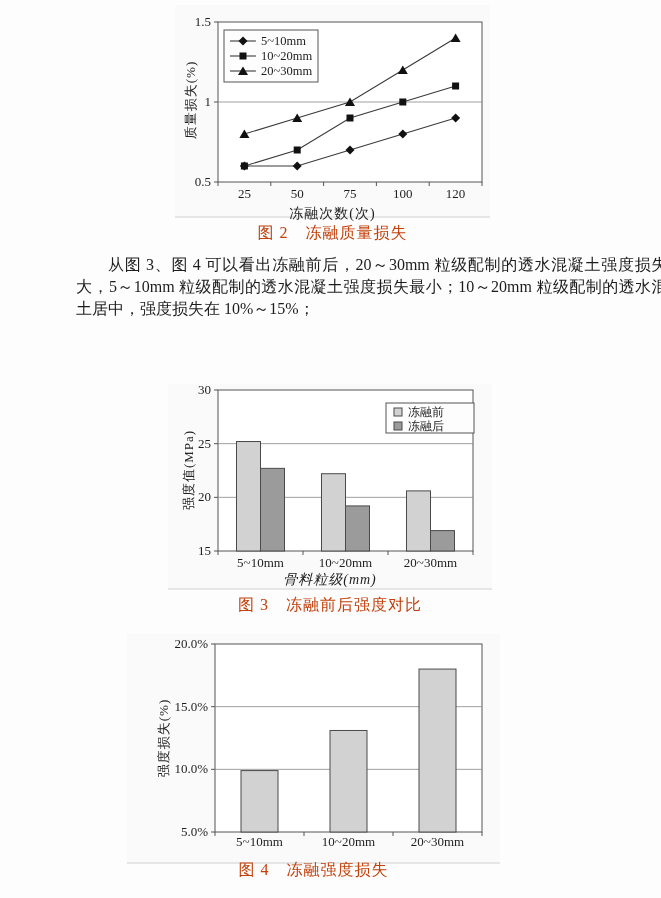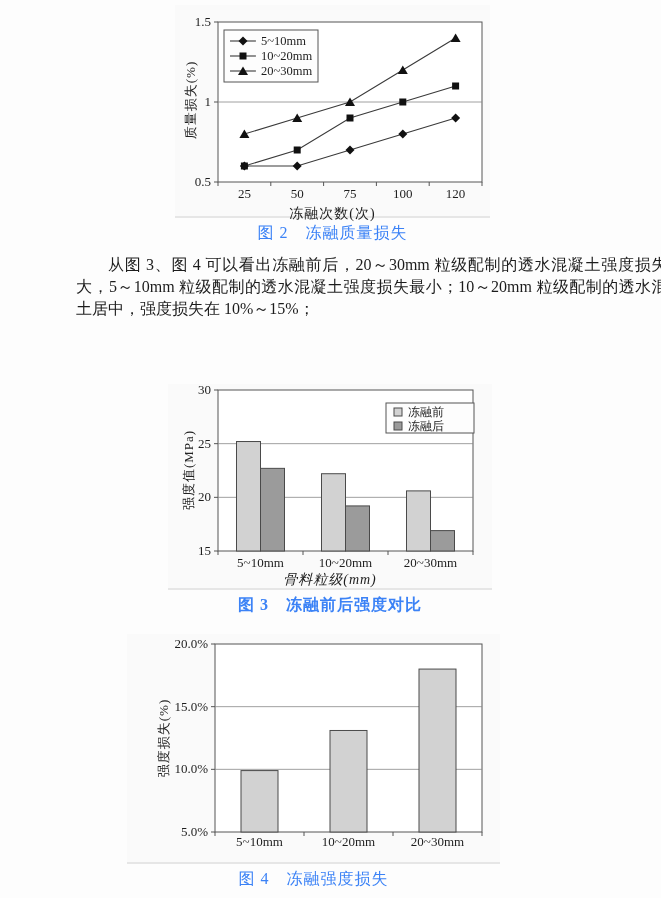--- a/index.html
+++ b/index.html
@@ -18,21 +18,21 @@
     position:absolute;width:110px;height:16px;
     transform:rotate(-90deg);
     font-size:13px;text-align:center;color:#222;letter-spacing:1px;
   }
   .xlabel{
     position:absolute;left:0;width:100%;text-align:center;
     font-size:14px;color:#1d1d1d;letter-spacing:1px;
   }
   .caption{
     position:absolute;left:0;width:100%;text-align:center;
-    font-size:16px;color:#3b82f6;letter-spacing:1px;
+    font-size:16px;color:#c2410c;letter-spacing:1px;
   }
   .bodytext{
     position:absolute;left:28px;top:254px;width:608px;
     font-size:16px;line-height:22px;text-align:justify;color:#1c1c1c;margin-left:48px;
   }
   .bodytext p{margin:0;text-indent:2em;}
   svg text.tick{font-family:"Liberation Serif","DejaVu Serif",serif;font-size:13px;fill:#1d1d1d;}
   svg text.legend{font-family:"Liberation Serif","DejaVu Serif",serif;fill:#1d1d1d;}
 </style>
 </head>
@@ -130,21 +130,21 @@
           <rect x="218.5" y="106.89333333333332" width="24" height="60.10666666666668" fill="#d2d2d2" stroke="#4a4a4a" stroke-width="1"></rect>
           <rect x="242.5" y="146.60666666666668" width="24" height="20.393333333333317" fill="#9b9b9b" stroke="#4a4a4a" stroke-width="1"></rect>
           <rect x="198" y="19" width="88" height="30" fill="#fdfdfd" stroke="#555555" stroke-width="1"></rect>
           <rect x="206" y="24" width="8" height="8" fill="#d2d2d2" stroke="#4a4a4a" stroke-width="1"></rect>
           <text x="220" y="32" class="legend" font-size="12">冻融前</text>
           <rect x="206" y="38" width="8" height="8" fill="#9b9b9b" stroke="#4a4a4a" stroke-width="1"></rect>
           <text x="220" y="46" class="legend" font-size="12">冻融后</text>
         </svg>
       <div class="xlabel" style="top:187px;font-style:italic;">骨料粒级(mm)</div>
     </div>
-    <div class="caption" style="top:211px;font-weight:bold;">图 3　冻融前后强度对比</div>
+    <div class="caption" style="top:211px;">图 3　冻融前后强度对比</div>
   </div>
 
   <div class="figure" style="left:127px;top:634px;width:373px;height:262px;">
     <div class="chart-block" style="height:228px;">
       <div class="vlabel" style="left:-19px;top:96px;">强度损失(%)</div>
       <svg id="chart2" class="chart-svg" style="left:40px;top:0;" width="320" height="218">
           <rect x="48" y="10" width="267" height="188" fill="#fff" stroke="#555555" stroke-width="1"></rect>
           <line x1="44" y1="198" x2="48" y2="198" stroke="#555555" stroke-width="1"></line>
           <text x="41" y="202" text-anchor="end" class="tick">5.0%</text>
           <line x1="48" y1="135.33333333333334" x2="315" y2="135.33333333333334" stroke="#888888" stroke-width="0.8"></line>
@@ -160,16 +160,16 @@
           <line x1="226" y1="198" x2="226" y2="202" stroke="#555555" stroke-width="1"></line>
           <line x1="315" y1="198" x2="315" y2="202" stroke="#555555" stroke-width="1"></line>
           <text x="92.5" y="212" text-anchor="middle" class="tick">5~10mm</text>
           <text x="181.5" y="212" text-anchor="middle" class="tick">10~20mm</text>
           <text x="270.5" y="212" text-anchor="middle" class="tick">20~30mm</text>
           <rect x="74" y="136.58666666666664" width="37" height="61.413333333333355" fill="#d2d2d2" stroke="#4a4a4a" stroke-width="1"></rect>
           <rect x="163" y="96.48000000000002" width="37" height="101.51999999999998" fill="#d2d2d2" stroke="#4a4a4a" stroke-width="1"></rect>
           <rect x="252" y="35.06666666666666" width="37" height="162.93333333333334" fill="#d2d2d2" stroke="#4a4a4a" stroke-width="1"></rect>
         </svg>
     </div>
-    <div class="caption" style="top:235px;">图 4　冻融强度损失</div>
+    <div class="caption" style="top:226px;">图 4　冻融强度损失</div>
   </div>
 
 </div>
 
 </body></html>

